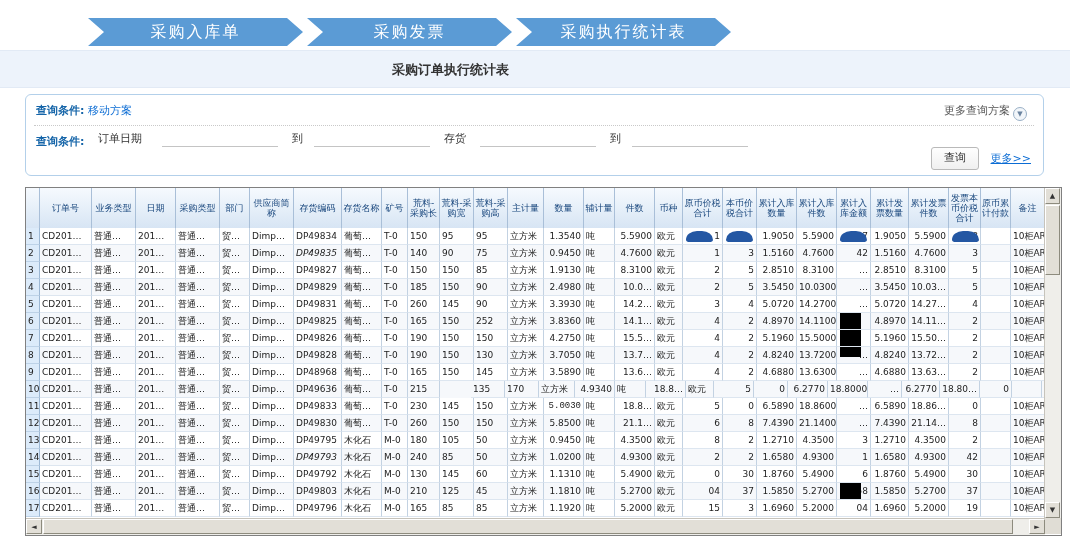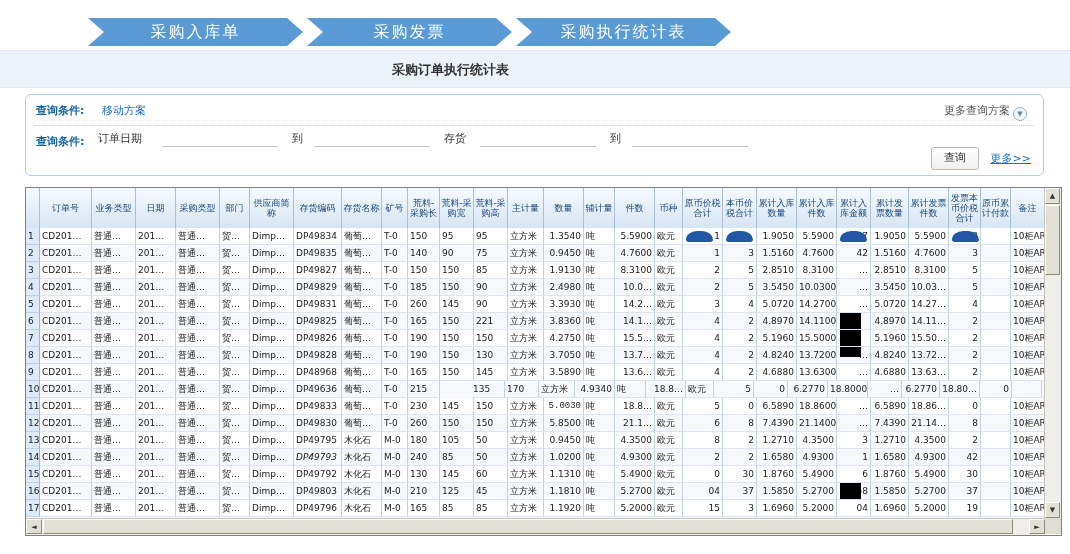--- a/index.html
+++ b/index.html
@@ -79,21 +79,21 @@
     <div class="chev" style="width: 215px;">采购执行统计表</div>
   </div>
 
 <div class="title-bar">
   <div class="t">采购订单执行统计表</div>
 </div>
 
 <div class="panel">
   <div class="row1">
     <span class="lbl-blue">查询条件:</span>
-    <span class="link" style="margin-left:14px">移动方案</span>
+    <span class="link" style="">移动方案</span>
     <span class="more-schemes">
       <span>更多查询方案</span><span class="dd-icon">▼</span>
     </span>
   </div>
   <div class="divider"></div>
   <div class="cond">
     <span class="lbl-blue" style="position:absolute;left:0;top:3px">查询条件:</span>
     <div style="margin-left:62px">
         <div class="cond-row"><span class="pair"><span class="flabel" style="width: 58px;">订单日期</span><input style=""></span><span class="pair"><span class="flabel" style="width: 16px;">到</span><input style=""></span><span class="pair"><span class="flabel" style="width: 30px;">存货</span><input style=""></span><span class="pair"><span class="flabel" style="width: 16px;">到</span><input style=""></span></div>
       </div>
@@ -167,21 +167,21 @@
         <div class="gc" style="width: 34px;">10柜AR/B</div>
       </div>
       <div class="grow">
         <div class="gc rownum" style="width: 14px;">2</div>
         <div class="gc" style="width: 52px;">CD201…</div>
         <div class="gc" style="width: 44px;">普通…</div>
         <div class="gc" style="width: 40px;">201…</div>
         <div class="gc" style="width: 44px;">普通…</div>
         <div class="gc" style="width: 30px;">贸…</div>
         <div class="gc" style="width: 44px;">Dimp…</div>
-        <div class="gc" style="width: 48px;">DP49835</div>
+        <div class="gc" style="width: 48px; font-style: italic;">DP49835</div>
         <div class="gc" style="width: 40px;">葡萄…</div>
         <div class="gc" style="width: 26px;">T-0</div>
         <div class="gc" style="width: 32px;">140</div>
         <div class="gc" style="width: 34px;">90</div>
         <div class="gc" style="width: 34px;">75</div>
         <div class="gc" style="width: 36px;">立方米</div>
         <div class="gc al-r" style="width: 40px;">0.9450</div>
         <div class="gc" style="width: 31px;">吨</div>
         <div class="gc al-r" style="width: 40px;">4.7600</div>
         <div class="gc" style="width: 28px;">欧元</div>
@@ -292,21 +292,21 @@
         <div class="gc" style="width: 44px;">普通…</div>
         <div class="gc" style="width: 40px;">201…</div>
         <div class="gc" style="width: 44px;">普通…</div>
         <div class="gc" style="width: 30px;">贸…</div>
         <div class="gc" style="width: 44px;">Dimp…</div>
         <div class="gc" style="width: 48px;">DP49825</div>
         <div class="gc" style="width: 40px;">葡萄…</div>
         <div class="gc" style="width: 26px;">T-0</div>
         <div class="gc" style="width: 32px;">165</div>
         <div class="gc" style="width: 34px;">150</div>
-        <div class="gc" style="width: 34px;">221</div>
+        <div class="gc" style="width: 34px;">252</div>
         <div class="gc" style="width: 36px;">立方米</div>
         <div class="gc al-r" style="width: 40px;">3.8360</div>
         <div class="gc" style="width: 31px;">吨</div>
         <div class="gc al-r" style="width: 40px;">14.1…</div>
         <div class="gc" style="width: 28px;">欧元</div>
         <div class="gc al-r" style="width: 40px;">4</div>
         <div class="gc al-r" style="width: 34px;">2</div>
         <div class="gc al-r" style="width: 40px;">4.8970</div>
         <div class="gc al-r" style="width: 40px;">14.1100</div>
         <div class="gc al-r" style="width: 34px;">

